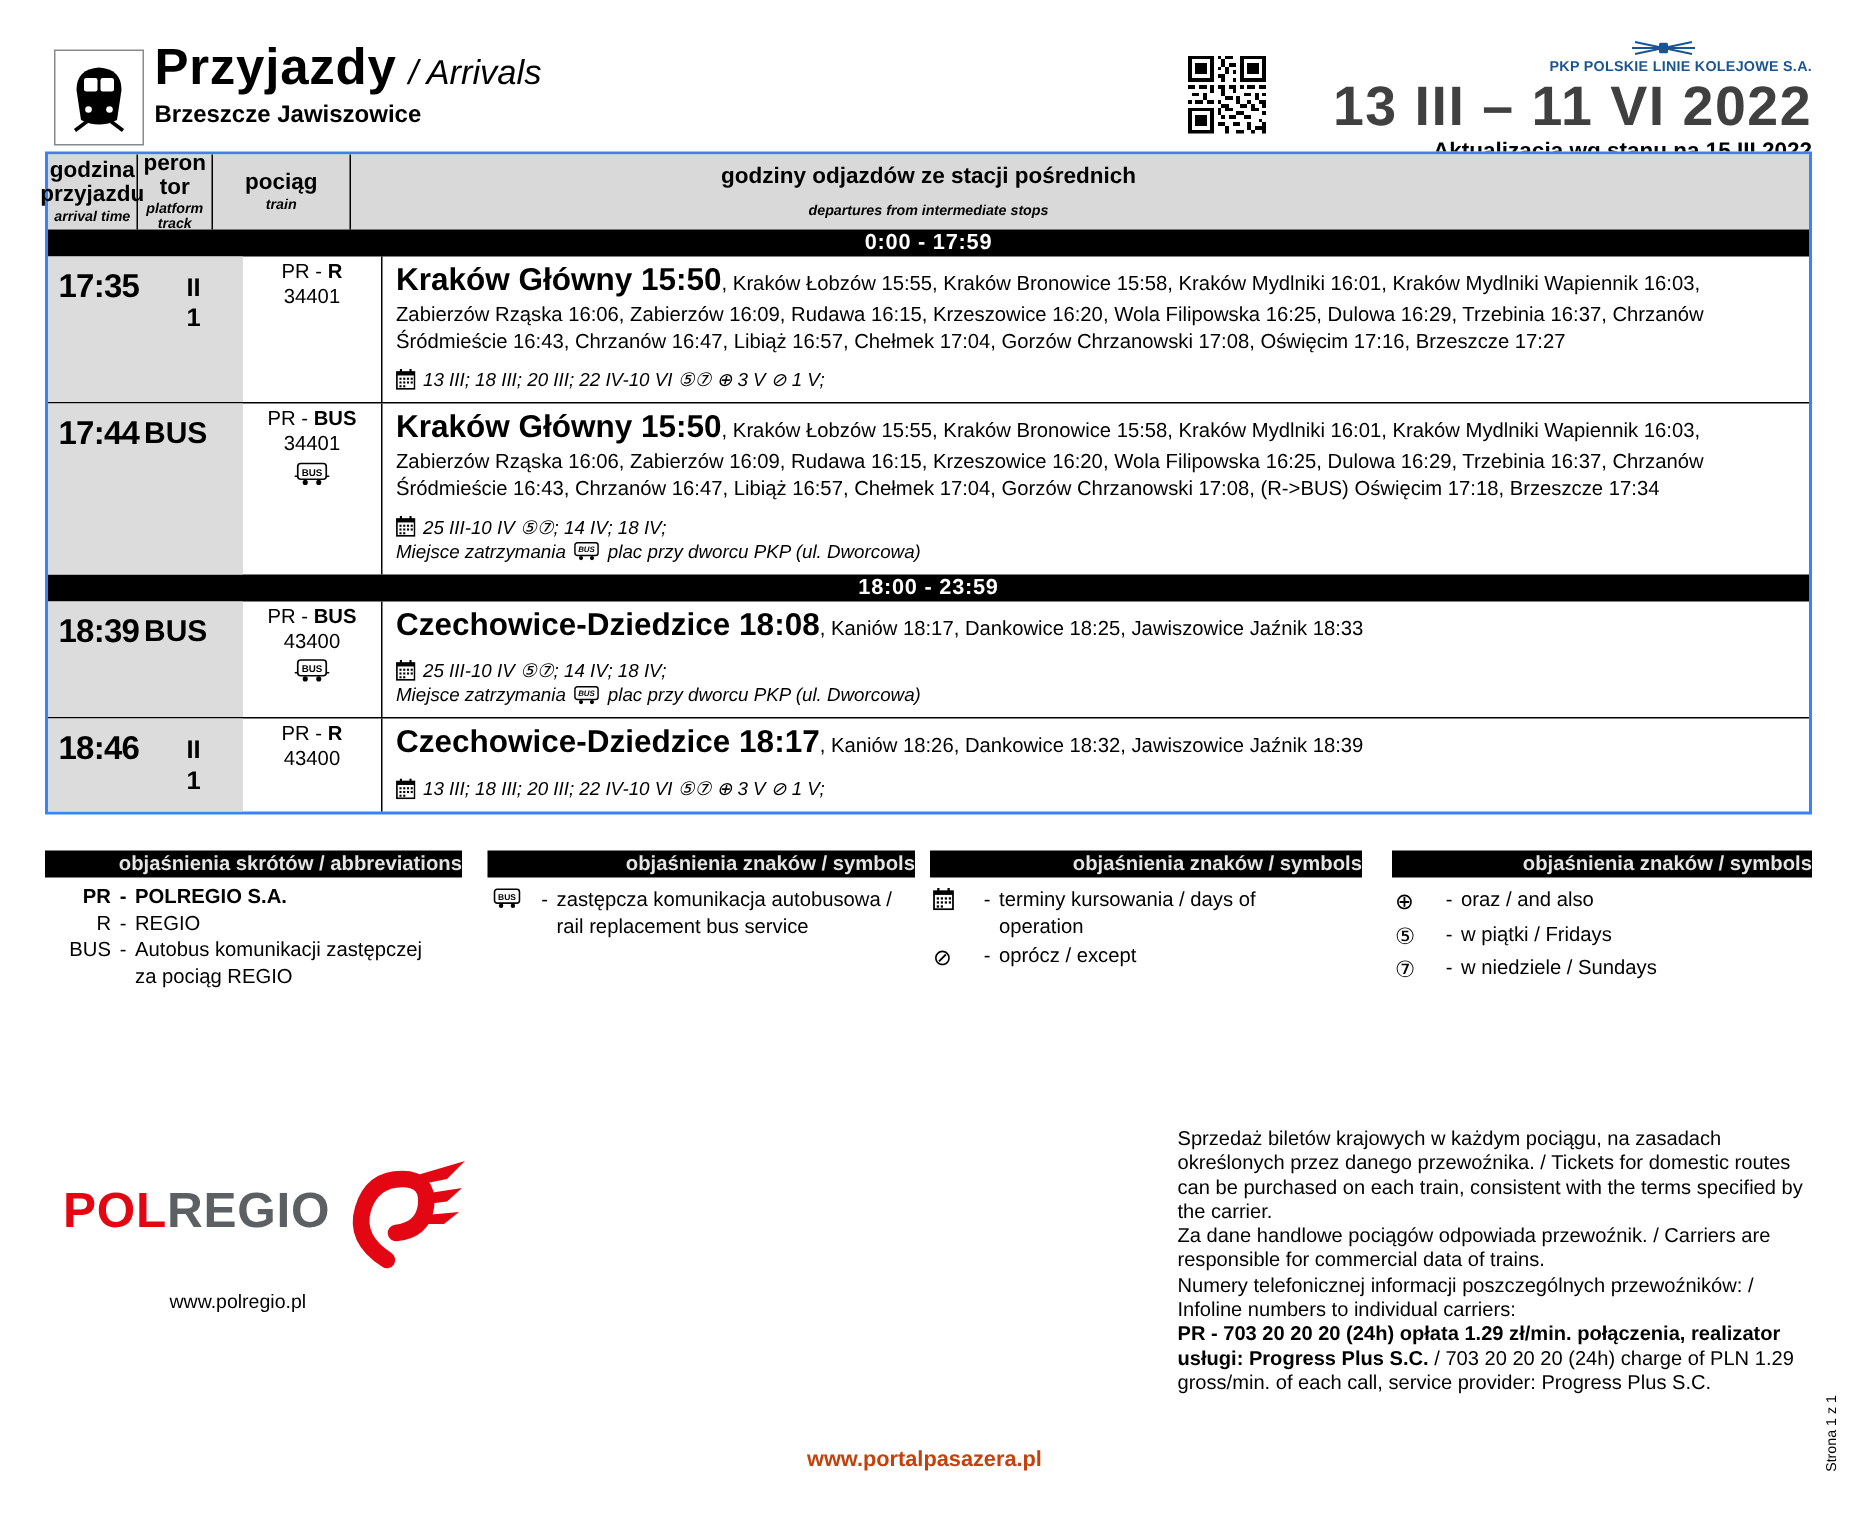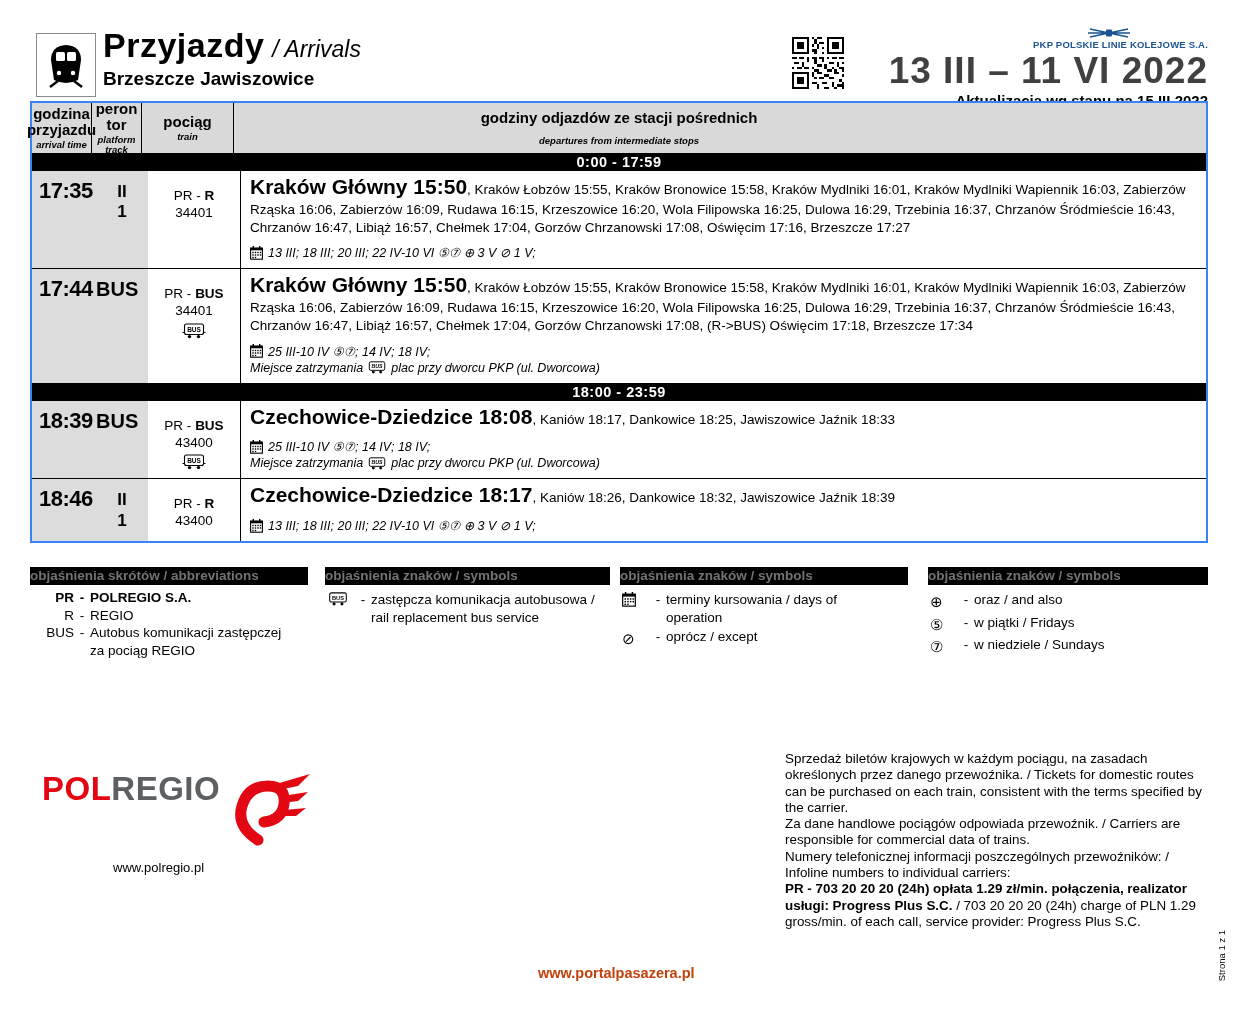--- a/index.html
+++ b/index.html
@@ -5,21 +5,21 @@
   html,body{margin:0;padding:0;background:#fff;}
   .app{position:relative;width:1237px;height:1024px;background:#fff;overflow:hidden;
        font-family:"Liberation Sans",sans-serif;color:#000;}
 
   
   .train-box{position:absolute;left:36px;top:33px;width:58px;height:62px;border:1px solid #8a8a8a;
              display:flex;align-items:center;justify-content:center;background:#fff;}
   .title-line{position:absolute;left:103px;top:26px;white-space:nowrap;}
   .title-pl{font-size:34px;font-weight:bold;letter-spacing:.5px;}
   .title-en{font-size:23px;font-style:italic;margin-left:8px;}
-  .station{position:absolute;left:103px;top:68px;font-size:19px;font-weight:bold;}
+  .station{position:absolute;left:103px;top:68px;font-size:16px;font-weight:bold;}
   .qr{position:absolute;left:792px;top:37px;}
   .pkp-wings{position:absolute;left:1086px;top:25px;}
   .pkp-name{position:absolute;right:29px;top:39px;font-size:9.5px;font-weight:bold;color:#1a5493;letter-spacing:.2px;}
   .validity{position:absolute;right:29px;top:50px;font-size:37px;font-weight:bold;color:#404040;letter-spacing:1px;white-space:nowrap;}
   .update{position:absolute;right:29px;top:92px;font-size:15px;font-weight:bold;}
 
   
   .ttable{position:absolute;left:30px;top:101px;width:1178px;border:2px solid #3b82f6;box-sizing:border-box;background:#fff;}
   .thead{display:flex;background:#d9d9d9;height:50px;}
   .th{border-right:1px solid #000;box-sizing:border-box;display:flex;flex-direction:column;
@@ -27,53 +27,53 @@
   .th:last-child{border-right:none;}
   .th1{width:60px;} .th2{width:50px;} .th3{width:92px;} .th4{flex:1;position:relative;}
   .th .pl{font-size:15px;font-weight:bold;line-height:1.02;}
   .th .en{font-size:9.5px;font-weight:bold;font-style:italic;margin-top:3px;line-height:1.05;}
   .th4 .inner{position:absolute;left:-202px;top:0;width:1174px;height:100%;display:flex;flex-direction:column;
       align-items:center;justify-content:center;pointer-events:none;}
   .th4 .en{margin-top:11px;}
   .band{height:18px;background:#000;color:#fff;display:flex;align-items:center;justify-content:center;
         font-size:14.5px;font-weight:bold;letter-spacing:.5px;}
   .trow{display:flex;border-top:1.5px solid #000;align-items:stretch;}
-  .c-left{width:116px;background:#dcdcdc;display:flex;box-sizing:border-box;padding-top:7px;}
+  .c-left{width:130px;background:#dcdcdc;display:flex;box-sizing:border-box;padding-top:7px;}
   .c-time{width:64px;padding-left:7px;font-size:22px;font-weight:bold;box-sizing:border-box;letter-spacing:-.5px;}
   .c-plat{flex:1;text-align:center;font-weight:bold;font-size:17px;line-height:1.2;padding-top:4px;}
   .c-plat.big{font-size:20px;padding-top:1px;text-align:left;}
   .c-train{width:93px;box-sizing:border-box;border-right:1.5px solid #000;text-align:center;
-           padding-top:17px;font-size:13.5px;line-height:1.25;}
+           padding-top:2px;font-size:13.5px;line-height:1.25;}
   .c-det{flex:1;padding:2px 10px 8px 9px;box-sizing:border-box;}
   .main{font-size:13.5px;line-height:1.32;}
   .stn{font-size:21px;font-weight:bold;}
   .note{margin-top:9px;font-size:12.5px;font-style:italic;display:flex;align-items:center;gap:5px;}
   .stopnote{margin-top:2px;font-size:12.5px;font-style:italic;display:flex;align-items:center;gap:4px;}
   .busicon{display:inline-block;margin-top:3px;}
 
   
   .legend{position:absolute;top:567px;font-size:13.5px;}
   .lg1{left:30px;width:278px;} .lg2{left:325px;width:285px;} .lg3{left:620px;width:288px;} .lg4{left:928px;width:280px;}
-  .lg-title{background:#000;color:#737373;font-weight:bold;text-align:left;font-size:13.5px;padding:1px 0 2px;}
+  .lg-title{background:#000;color:#e5e5e5;font-weight:bold;text-align:right;font-size:13.5px;padding:1px 0 2px;}
   .lg-items{padding-top:4px;}
   .abbr-item{display:flex;line-height:1.3;}
   .abbr-item .sym{min-width:44px;text-align:right;}
   .abbr-item .dash{width:16px;text-align:center;}
   .abbr-item .txt{flex:1;}
   .bold{font-weight:bold;}
   .li{display:flex;line-height:1.3;margin-top:2px;}
   .li .ic{width:28px;padding-left:2px;padding-top:1px;}
   .li .dash{width:16px;text-align:center;}
   .li .txt{flex:1;}
   .lg2 .txt{max-width:236px;} .lg3 .txt{max-width:196px;}
   .csym{font-size:15px;}
 
   
   .pol-logo{position:absolute;left:42px;top:770px;display:flex;align-items:flex-start;}
-  .pol-word{font-size:33px;font-weight:bold;letter-spacing:.5px;}
+  .pol-word{font-size:33px;font-weight:bold;letter-spacing:.5px;margin-top:18px;}
   .pol-red{color:#e30613;} .pol-gray{color:#5c6063;}
   .pol-url{position:absolute;left:113px;top:860px;font-size:13px;color:#000;text-decoration:none;}
   .info{position:absolute;left:785px;top:751px;width:426px;font-size:13.4px;line-height:1.215;}
   .info p{margin:0;}
   .portal{position:absolute;left:538px;top:965px;font-size:14.5px;font-weight:bold;color:#c2410c;text-decoration:none;}
   .strona{position:absolute;right:10px;top:930px;writing-mode:vertical-rl;transform:rotate(180deg);font-size:9.5px;}
 </style>
 </head>
 <body>
 

